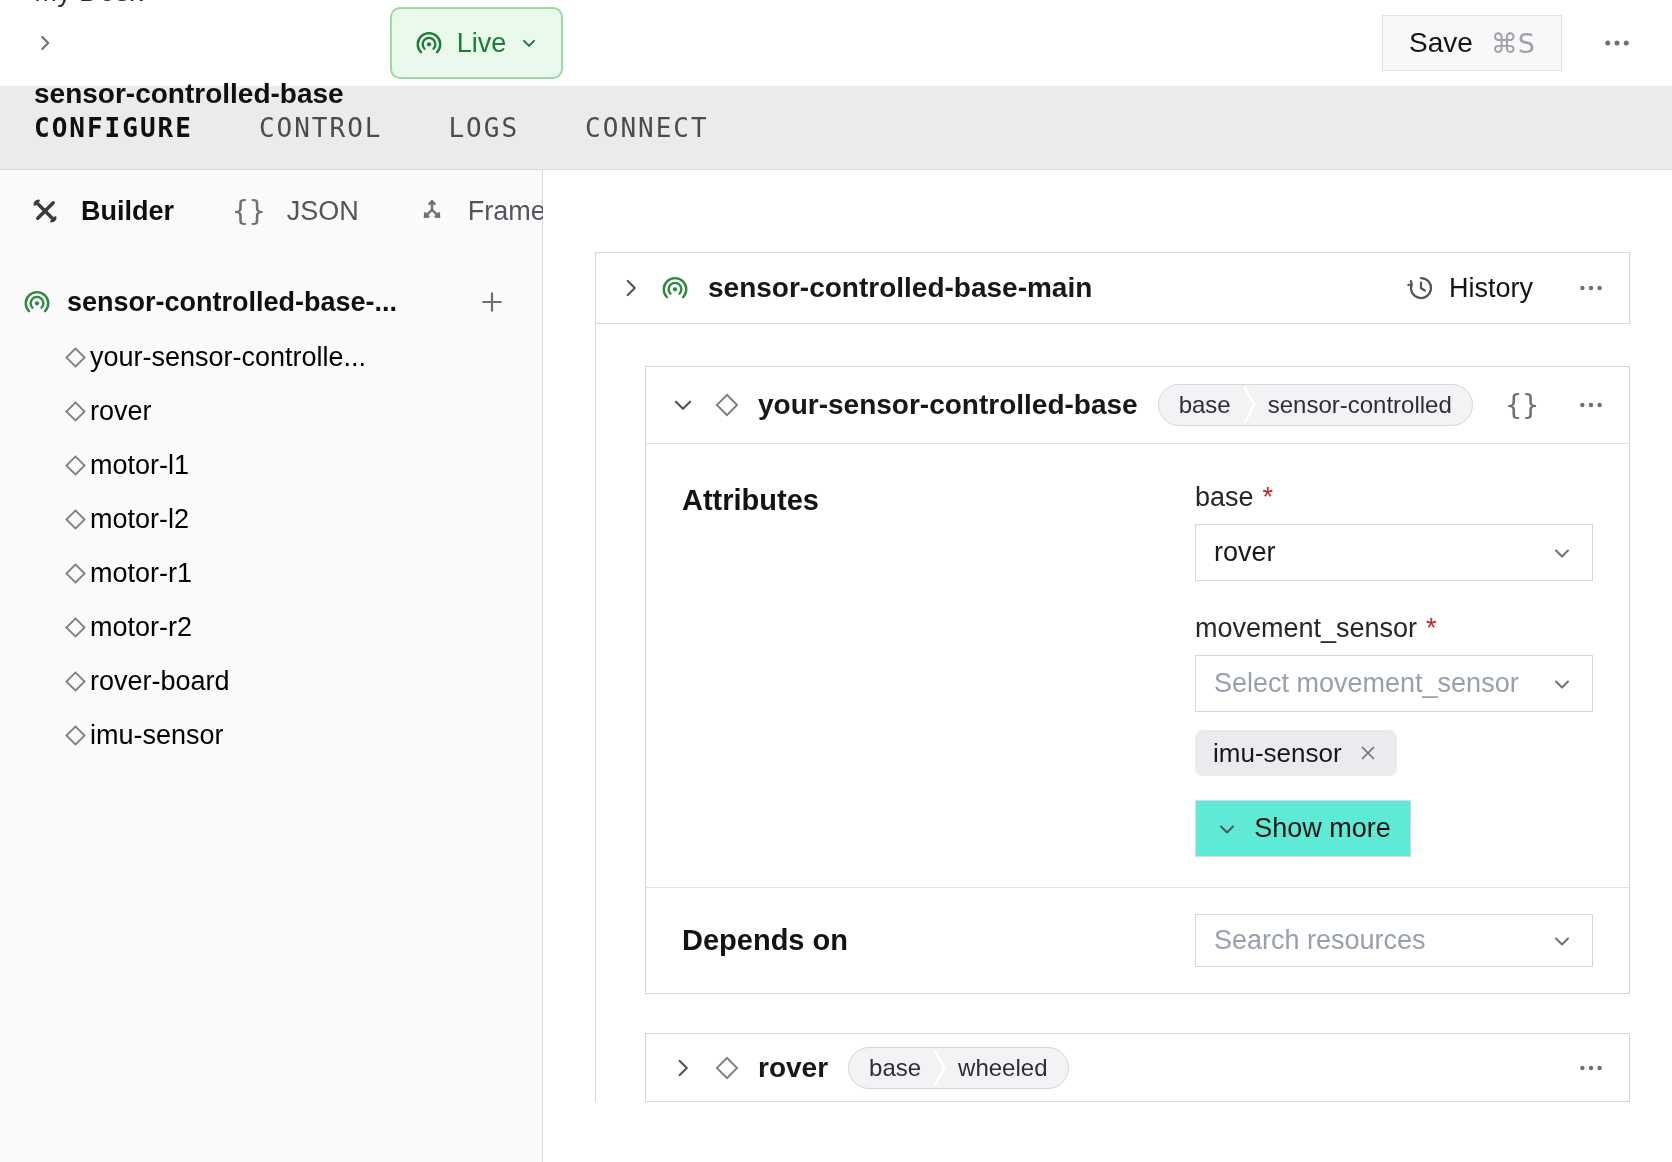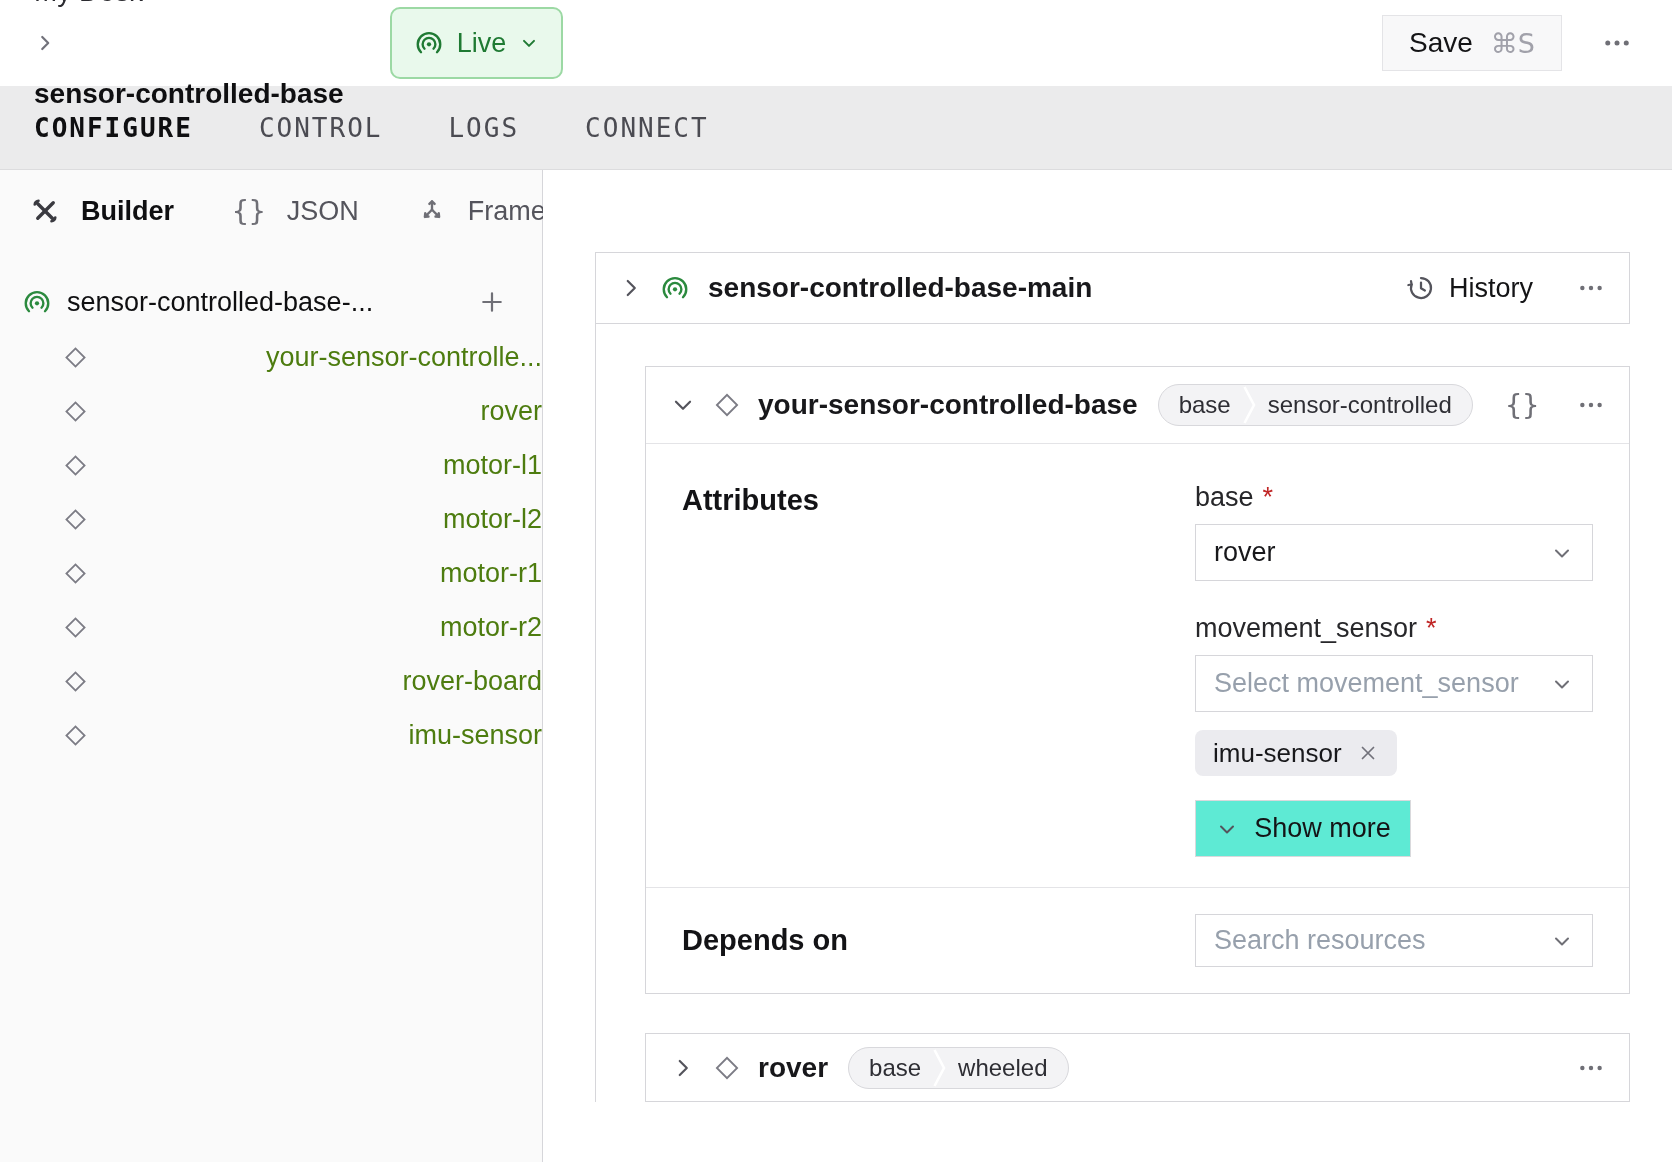--- a/index.html
+++ b/index.html
@@ -30,23 +30,23 @@
   .content{display:flex;height:992px;}
   .sidebar{width:543px;flex:none;background:#fafafa;border-right:1px solid #d6d6da;box-sizing:border-box;}
   .viewbar{height:82px;display:flex;align-items:center;padding:0 30px;gap:58px;}
   .view-item{display:flex;align-items:center;gap:21px;font-size:27px;color:#54545c;cursor:pointer;}
   .view-item.active{color:#0f0f11;font-weight:bold;}
   .view-item.active .vicon{color:#3a3a40;}
   .vicon{color:#6f6f76;}
   .braces{font-family:"DejaVu Sans Mono",monospace;font-size:28px;}
   .tree{padding:22px 0 0 22px;}
   .tree-root{display:flex;align-items:center;gap:15px;height:56px;padding-right:36px;}
-  .tree-root-label{font-size:27px;font-weight:normal;color:#0f0f11;}
+  .tree-root-label{font-size:27px;font-weight:bold;color:#0f0f11;}
   .tree-add{margin-left:auto;color:#6f6f76;cursor:pointer;}
-  .tree-item{display:flex;align-items:center;gap:26px;height:54px;padding-left:40px;font-size:27px;color:#4d7c0f;cursor:pointer;justify-content:space-between;}
+  .tree-item{display:flex;align-items:center;gap:1px;height:54px;padding-left:40px;font-size:27px;color:#000000;cursor:pointer;}
   .diamond{color:#7c7c85;}
   .green{color:#2b8a3e;}
   
   .main{flex:1;background:#fff;}
   .main-inner{padding:82px 0 0 52px;}
   .card{background:#fff;border:1px solid #d6d6da;box-sizing:border-box;}
   .machine-card{width:1035px;height:72px;display:flex;align-items:center;padding:0 24px 0 22px;}
   .machine-title{font-weight:bold;font-size:28px;margin-left:18px;}
   .history-btn{margin-left:auto;display:flex;align-items:center;gap:13px;font-size:27px;color:#141416;background:none;border:none;cursor:pointer;font-family:Liberation Sans, sans-serif;justify-content:flex-end;}
   .hicon{color:#54545c;}

